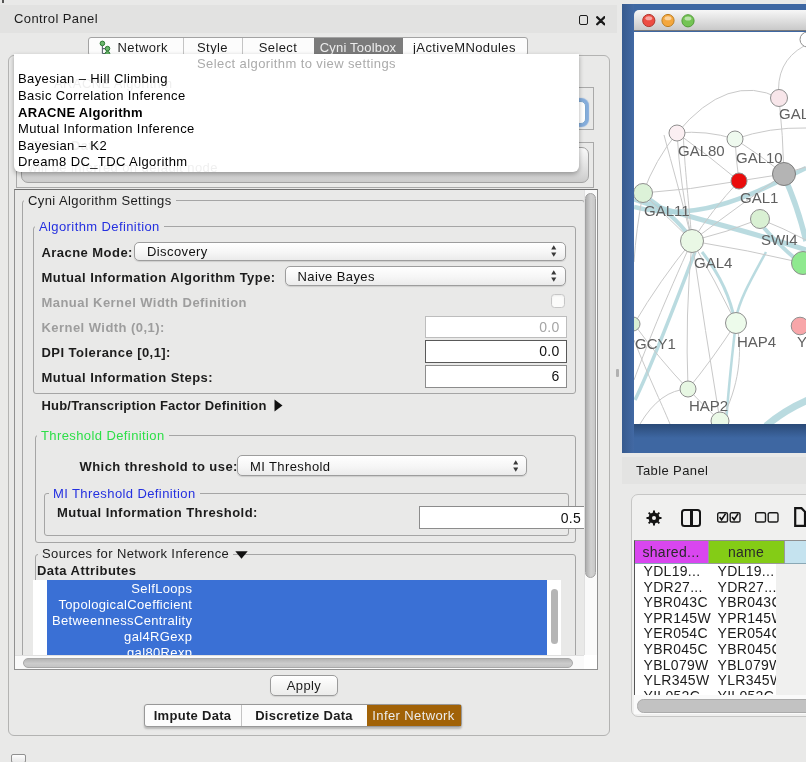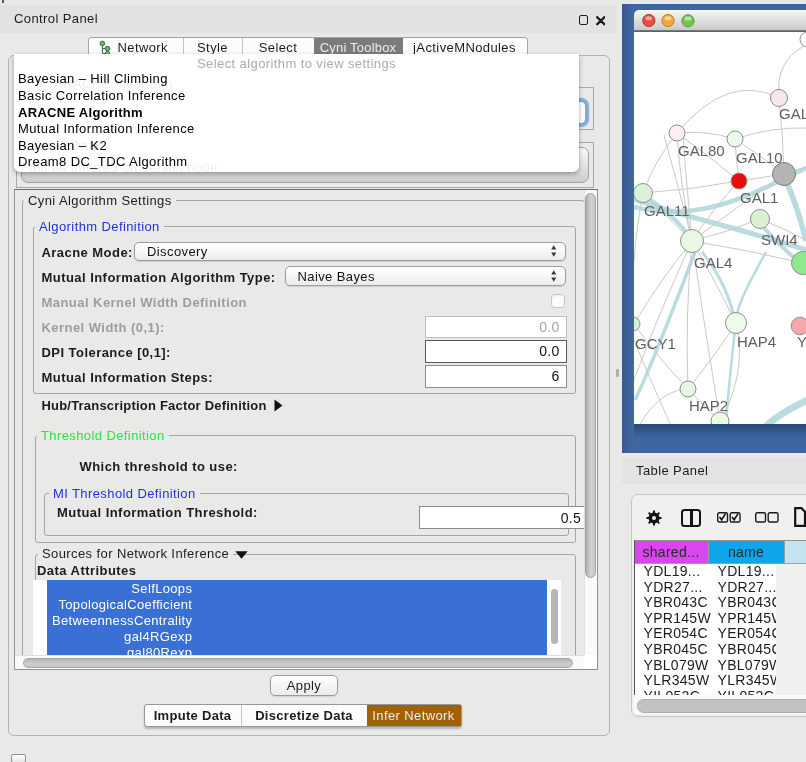--- a/index.html
+++ b/index.html
@@ -108,20 +108,27 @@
       </div>
 
   <div class="lbl bold" style="left:41.5px;top:397.5px;letter-spacing:0.2px;">Hub/Transcription Factor Definition</div>
   <svg class="abs" style="left:274px;top:399px;" width="9" height="13" viewBox="0 0 9 13">
         <path d="M0.5 0.5 L8.5 6.5 L0.5 12.5 Z" fill="#111"></path>
       </svg>
 
   <div class="grp" style="left:35px;top:435px;width:538.5px;height:105.5px;"></div>
   <div class="gtitle" style="left:37px;top:429px;color:#2ddf48;">Threshold Definition</div>
   <div class="lbl bold" style="left:79.5px;top:458.5px;">Which threshold to use:</div>
+  <div class="combo" style="left:237px;top:455px;width:290px;height:21px;">
+    <span class="ct">MI Threshold</span>
+    <svg width="5.5" height="12" viewBox="0 0 5.5 12">
+          <path d="M2.75 0.2 L5.3 4.4 L0.2 4.4 Z" fill="#3a3a3a"></path>
+          <path d="M2.75 11.8 L5.3 7.6 L0.2 7.6 Z" fill="#3a3a3a"></path>
+        </svg>
+  </div>
 
   <div class="grp" style="left:44px;top:493px;width:523px;height:41px;"></div>
   <div class="gtitle" style="left:49px;top:487px;color:#2430e0;">MI Threshold Definition</div>
   <div class="lbl bold" style="left:57px;top:505px;">Mutual Information Threshold:</div>
   <div class="field" style="left:419px;top:506px;width:169px;height:23px;border-color:#8c8c8c;">
         <span>0.5</span>
       </div>
 
   <div class="grp" style="left:35px;top:553.5px;width:538.5px;height:150px;"></div>
   <div class="gtitle" style="left:38px;top:547px;color:#1c1c1c;">Sources for Network Inference</div>
@@ -300,21 +307,21 @@
 <svg class="abs" style="left:755px;top:512px;" width="24" height="11" viewBox="0 0 24 11">
   <rect x="0.7" y="0.7" width="9.8" height="9.3" rx="1.6" fill="none" stroke="#1a1a1a" stroke-width="1.4"></rect>
   <rect x="13.2" y="0.7" width="9.8" height="9.3" rx="1.6" fill="none" stroke="#1a1a1a" stroke-width="1.4"></rect>
 </svg>
 <svg class="abs" style="left:794px;top:507px;" width="12" height="20" viewBox="0 0 12 20">
   <path d="M1.2 1.2 H7.5 L11 4.8 V18.8 H1.2 Z" fill="none" stroke="#141414" stroke-width="2.2"></path>
 </svg>
 
 <div class="abs" style="left:633.5px;top:539.5px;width:173px;height:24px;border-top:1px solid #8f8f8f;border-left:1.5px solid #555;display:flex;font-size:14px;letter-spacing:0.3px;color:#2a2a2a;box-sizing:border-box;">
   <div style="flex:0 0 73px;background:#d946ef;border-bottom:1.5px solid #8aa8b5;display:flex;align-items:center;justify-content:center;">shared...</div>
-  <div style="flex:0 0 75px;background:#0ea5e9;border-left:1px solid #9a9a9a;border-bottom:1.5px solid #999;display:flex;align-items:center;justify-content:center;">name</div>
+  <div style="flex:0 0 75px;background:#84cc16;border-left:1px solid #9a9a9a;border-bottom:1.5px solid #999;display:flex;align-items:center;justify-content:center;">name</div>
   <div style="flex:1;background:#c5e3ef;border-left:1px solid #9a9a9a;border-bottom:1.5px solid #8aa8b5;"></div>
 </div>
 <div class="abs" style="left:633.5px;top:563.5px;width:142px;height:140px;background:#fff;border-left:1.5px solid #555;overflow:hidden;font-size:14px;letter-spacing:0.3px;color:#1c1c1c;box-sizing:border-box;">
   <div style="position:absolute;left:9px;top:0.5px;line-height:15.6px;">YDL19...<br>YDR27...<br>YBR043C<br>YPR145W<br>YER054C<br>YBR045C<br>YBL079W<br>YLR345W<br>YIL052C</div>
   <div style="position:absolute;left:83px;top:0.5px;line-height:15.6px;">YDL19...<br>YDR27...<br>YBR043C<br>YPR145W<br>YER054C<br>YBR045C<br>YBL079W<br>YLR345W<br>YIL052C</div>
   <div style="position:absolute;left:156px;top:0.5px;line-height:15.6px;">13<br>12<br>&nbsp;<br>9.<br>8.<br>9.<br>&nbsp;<br>9.<br>9.</div>
 </div>
 
 <div class="abs" style="left:634px;top:695px;width:172px;height:19px;background:#fafafa;"></div>
 <div class="abs" style="left:637px;top:698.5px;width:175px;height:12px;background:#c2c2c2;border:1px solid #ababab;border-radius:6.5px;"></div>

